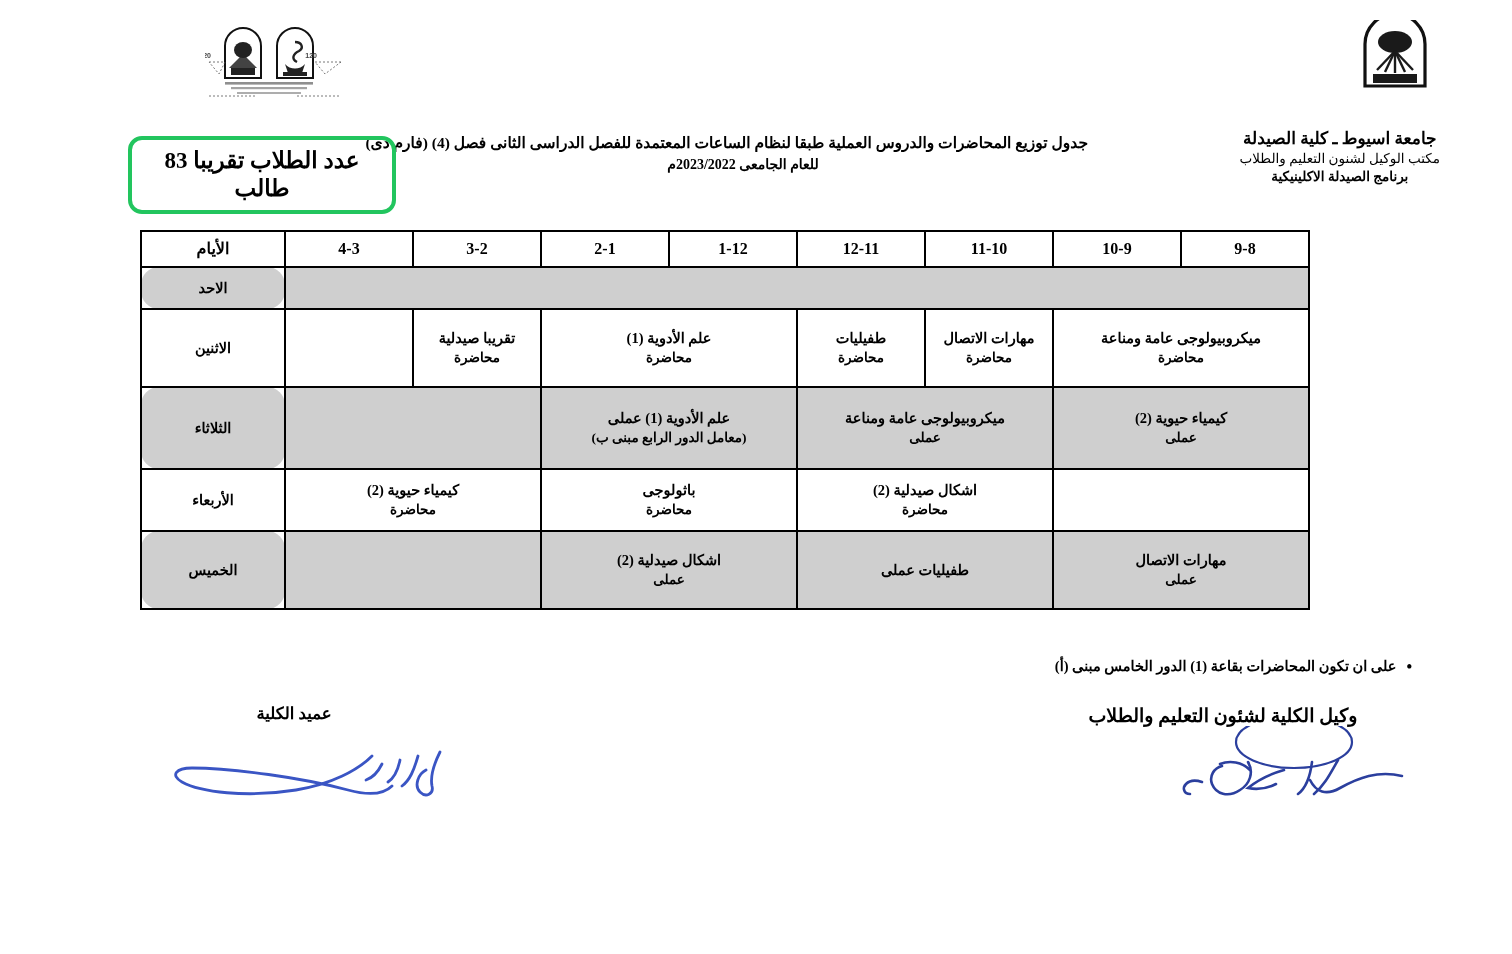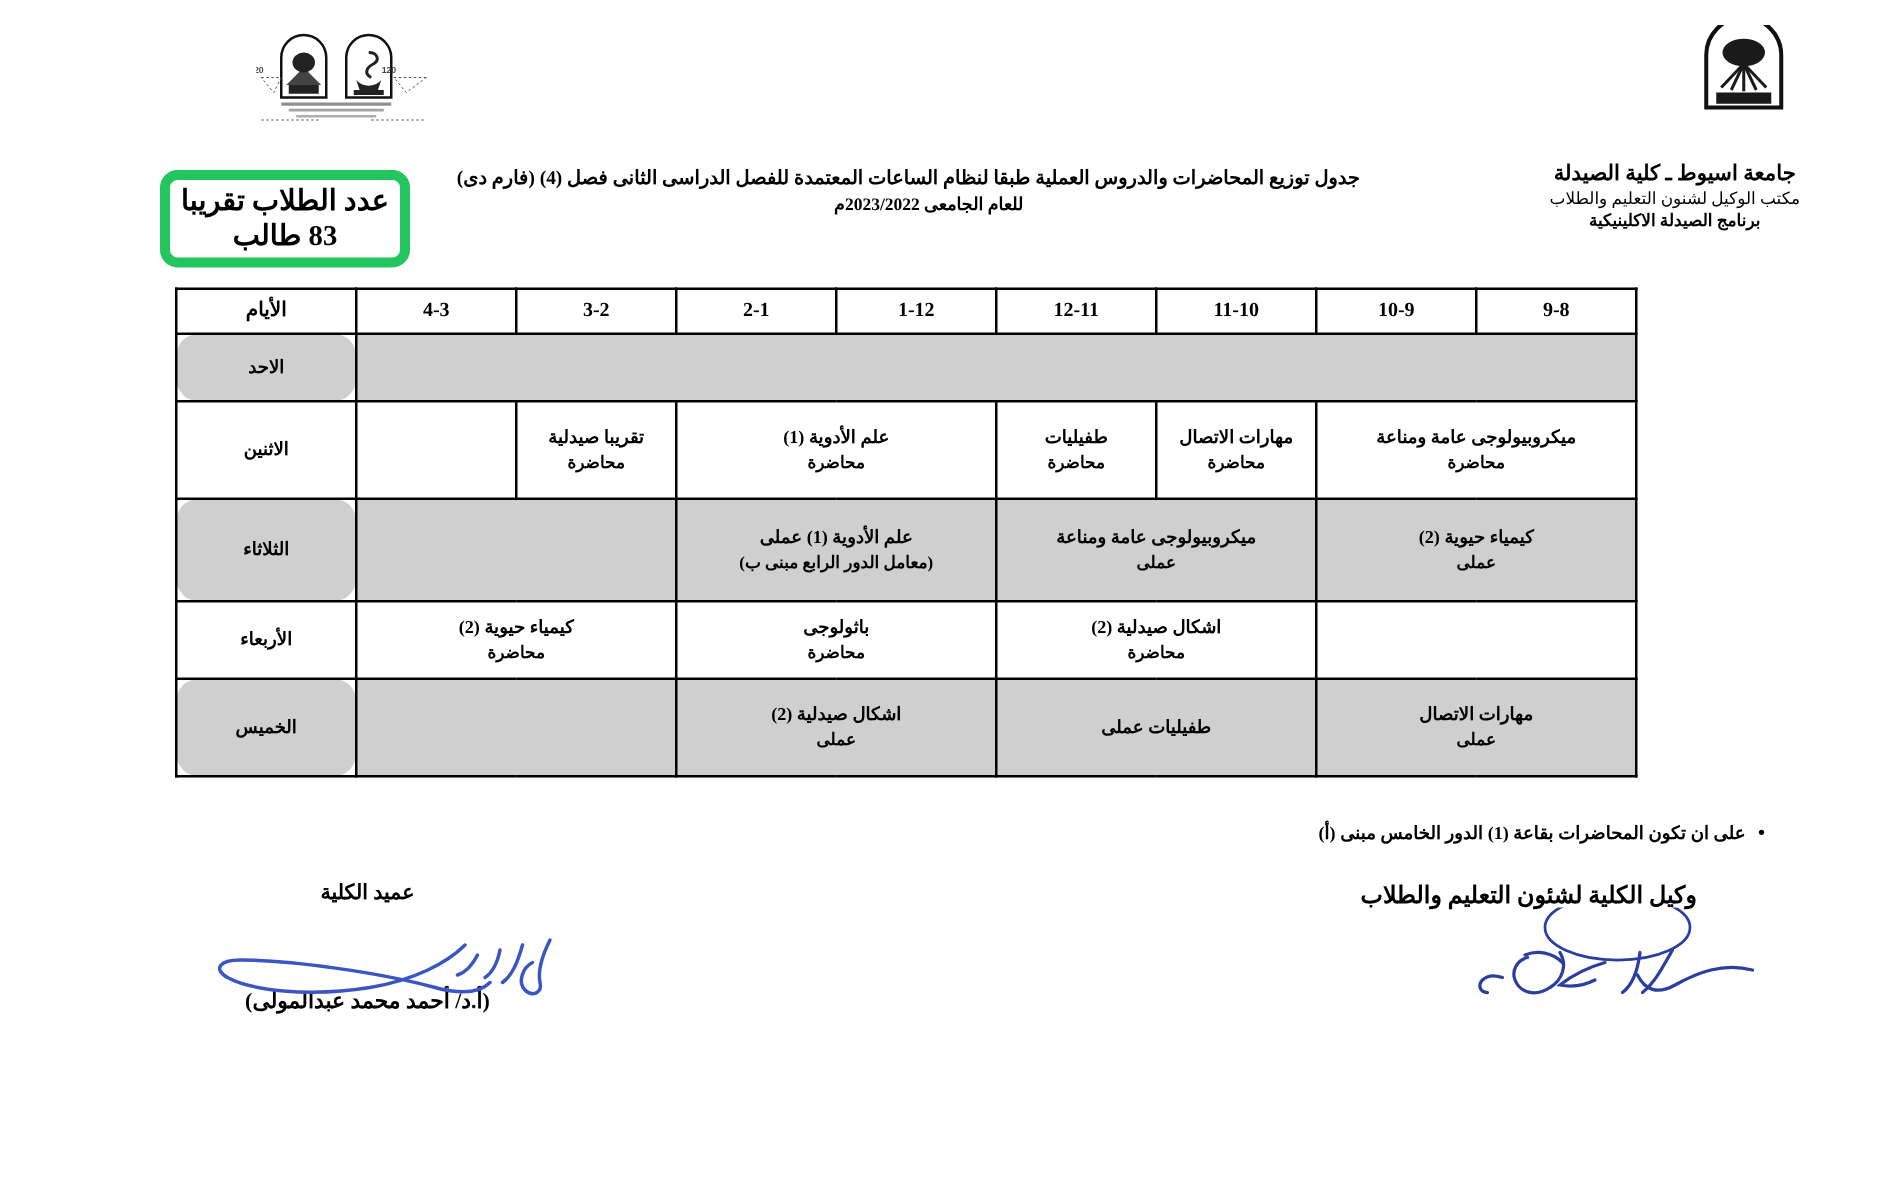--- a/index.html
+++ b/index.html
@@ -28,22 +28,22 @@
 
   .hdr-mid {
     position: absolute; left: 398px; top: 131px; width: 690px;
     text-align: center; line-height: 1.5;
   }
   .hdr-mid .t1 { font-size: 15.5px; font-weight: bold; white-space: nowrap; }
   .hdr-mid .t2 { font-size: 14px; font-weight: bold; }
 
   .count-box {
     position: absolute; left: 128px; top: 136px;
-    width: 200px; height: 78px;
-    border: 8px solid #22c55e; border-radius: 14px;
+    width: 268px; height: 78px;
+    border: 4px solid #22c55e; border-radius: 14px;
     display: flex; align-items: center; justify-content: center;
     text-align: center; line-height: 1.22;
     font-size: 23px; font-weight: bold;
     padding: 0 8px;
   }
 
   
   .tbl-wrap { position: absolute; left: 140px; top: 230px; width: 1170px; }
   table.sched {
     width: 1170px;
@@ -62,21 +62,21 @@
   }
   table.sched thead th {
     height: 36px;
     font-size: 16px;
     font-family: "Liberation Serif", serif;
   }
   .col-day { width: 144px; }
   .col-slot { width: 128px; }
   .day-cell { font-size: 15.5px; border-radius: 18px; }
   .shade { background: #cfcfcf; }
-  .row-sunday td { height: 54px; }
+  .row-sunday td { height: 42px; }
   .row-monday td { height: 78px; }
   .row-tuesday td { height: 82px; }
   .row-wednesday td { height: 62px; }
   .row-thursday td { height: 78px; }
   .cell-line2 { font-weight: bold; }
   .cell-sub { font-size: 13.5px; }
 
   
   .note {
     position: absolute; right: 100px; top: 658px;
@@ -290,21 +290,20 @@
         <path d="M132 36 c6 10 2 22 -8 28 c-12 8 -24 4 -28 -6 c-3 -8 2 -16 10 -18"></path>
         <path d="M104 38 c10 -4 22 -2 30 6"></path>
         <path d="M86 56 c-6 -2 -12 -2 -16 2 c-4 4 -2 10 4 10"></path>
       </g>
     </svg>
   </div>
 
   <div class="sig sig-left">
     <div class="sig-title">عميد الكلية</div>
     <div style="height:66px"></div>
-    <div class="sig-name">(أ.د/ أحمد محمد عبدالمولى)</div>
   </div>
   <div class="sig-ink ink-left">
     <svg viewBox="0 0 290 70" width="290" height="70">
       <g fill="none" stroke="#3a55c4" stroke-width="2.8" stroke-linecap="round">
         <path d="M272 16 c-6 12 -10 24 -8 34 c2 8 -6 12 -12 6 c-6 -6 -2 -18 6 -22"></path>
         <path d="M250 20 c-4 14 -8 24 -16 30"></path>
         <path d="M232 24 c-2 10 -6 18 -12 22"></path>
         <path d="M214 28 c-4 8 -10 14 -16 16"></path>
         <path d="M204 20 c-14 14 -40 28 -76 34 c-50 8 -96 2 -114 -8 c-12 -7 -6 -14 10 -14 c40 0 112 10 156 22 c22 6 36 4 44 -4"></path>
       </g>

